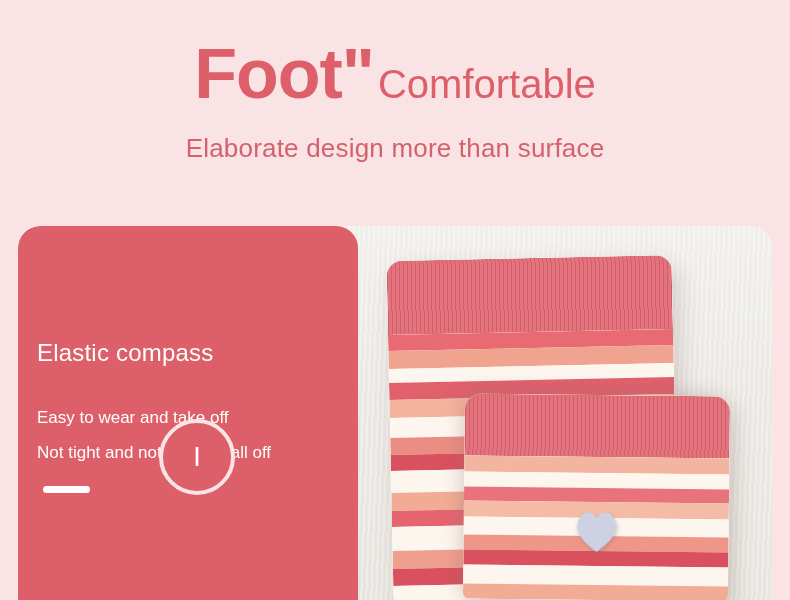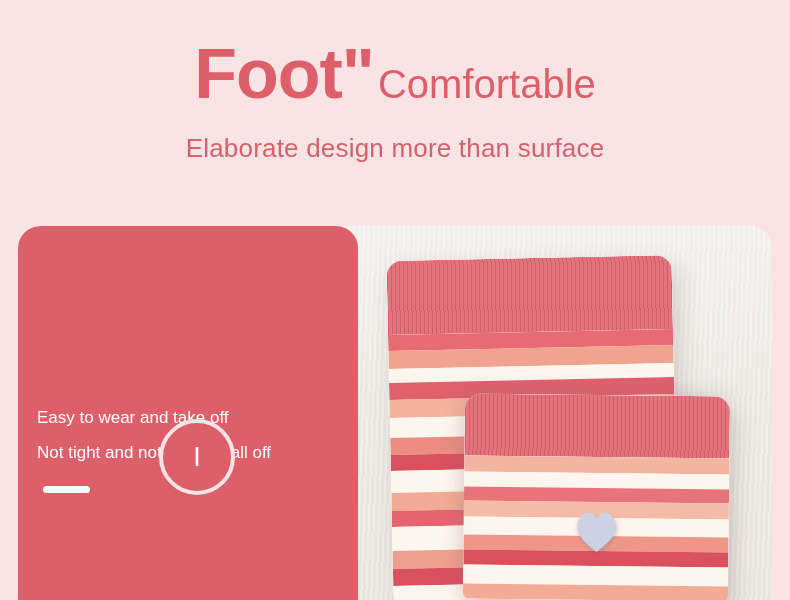--- a/index.html
+++ b/index.html
@@ -280,20 +280,21 @@
             <div class="stripe" style="background: rgb(253, 246, 238); height: 13.2867%;"></div>
             <div class="stripe" style="background: rgb(242, 171, 149); height: 10.4895%;"></div>
           </div>
         <svg class="heart" viewBox="0 0 50 46">
           <path id="heart-path" d="M25 44 C6 30 2 20 8 10 C13 2 23 3 25 12 C27 3 37 2 42 10 C48 20 44 30 25 44 Z" fill="#ccd2e4"></path>
         </svg>
       </div>
     </div>
 
     <div class="panel" style="background: rgb(221, 95, 106);">
+      <div class="panel-title">Elastic compass</div>
       <div class="panel-line1">Easy to wear and take off</div>
       <div class="panel-line2">Not tight and not easy to fall off</div>
       <div class="panel-dash"></div>
     </div>
 
     <div class="badge" style="background: rgb(221, 95, 106);">I</div>
 
   </div>
 </div>
 

